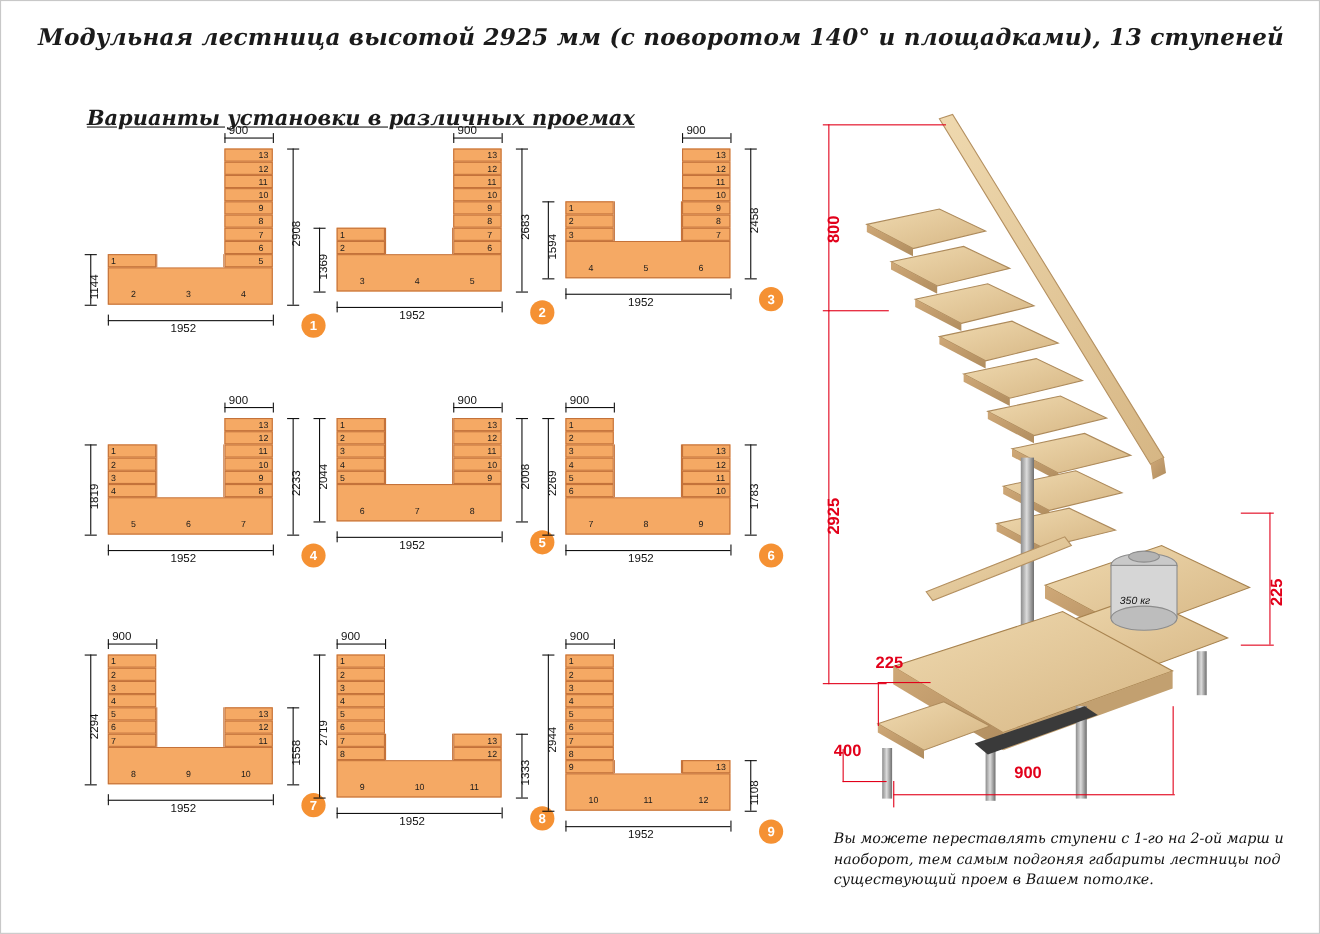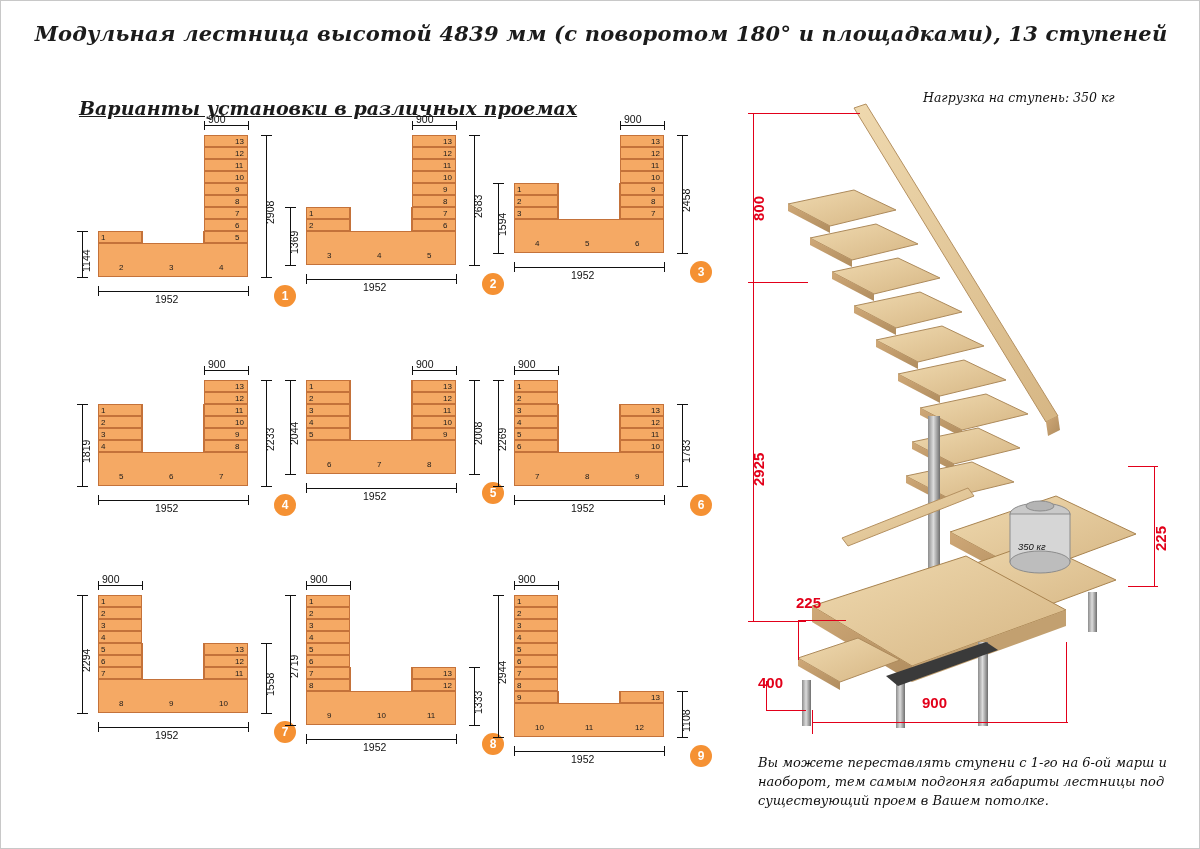--- a/index.html
+++ b/index.html
@@ -69,25 +69,24 @@
   .loadlabel{
     position:absolute;font-size:9.5px;color:#111;font-family:"Liberation Sans",sans-serif;
     font-style:italic;
   }
 </style>
 </head>
 <body>
 
 <div id="page">
 
-  <div class="title">Модульная лестница высотой 4839 мм (с поворотом 180° и площадками), 13 ступеней</div>
+  <div class="title">Модульная лестница высотой 2925 мм (с поворотом 140° и площадками), 13 ступеней</div>
   <div class="subtitle">Варианты установки в различных проемах</div>
 
   <div class="specs">
-    <div>Нагрузка на ступень: 350 кг</div>
   </div>
 
   <div class="render">
     <svg width="460" height="660" viewBox="0 0 460 660">
       <defs>
         <linearGradient id="wood" x1="0" y1="0" x2="1" y2="1">
           <stop offset="0%" stop-color="#efd9af"></stop>
           <stop offset="100%" stop-color="#d6b684"></stop>
         </linearGradient>
         <linearGradient id="woodDark" x1="0" y1="0" x2="1" y2="1">
@@ -214,21 +213,21 @@
     <div class="rline" style="left:30px;top:595px;width:1px;height:30px;"></div>
     <div class="rline" style="left:30px;top:624px;width:40px;height:1px;"></div>
     <div class="rdim" style="left:22px;top:588px;">400</div>
 
     <div class="rline" style="left:76px;top:624px;width:1px;height:24px;"></div>
     <div class="rline" style="left:330px;top:556px;width:1px;height:80px;"></div>
     <div class="rline" style="left:76px;top:636px;width:256px;height:1px;"></div>
     <div class="rdim" style="left:186px;top:608px;">900</div>
   </div>
 
-  <div class="note">Вы можете переставлять ступени с 1-го на 6-ой марш и наоборот, тем самым подгоняя габариты лестницы под существующий проем в Вашем потолке.</div>
+  <div class="note">Вы можете переставлять ступени с 1-го на 2-ой марш и наоборот, тем самым подгоняя габариты лестницы под существующий проем в Вашем потолке.</div>
 
   <div class="variant" id="v0" style="left:55px;top:150px;width:200px;height:230px;">
       <div class="step" style="left: 148px; top: -16px; width: 44px; height: 12px;"></div>
       <div class="snum" style="left: 179px; top: -14px;">13</div>
       <div class="step" style="left: 148px; top: -4px; width: 44px; height: 12px;"></div>
       <div class="snum" style="left: 179px; top: -2px;">12</div>
       <div class="step" style="left: 148px; top: 8px; width: 44px; height: 12px;"></div>
       <div class="snum" style="left: 179px; top: 10px;">11</div>
       <div class="step" style="left: 148px; top: 20px; width: 44px; height: 12px;"></div>
       <div class="snum" style="left: 179px; top: 22px;">10</div>

